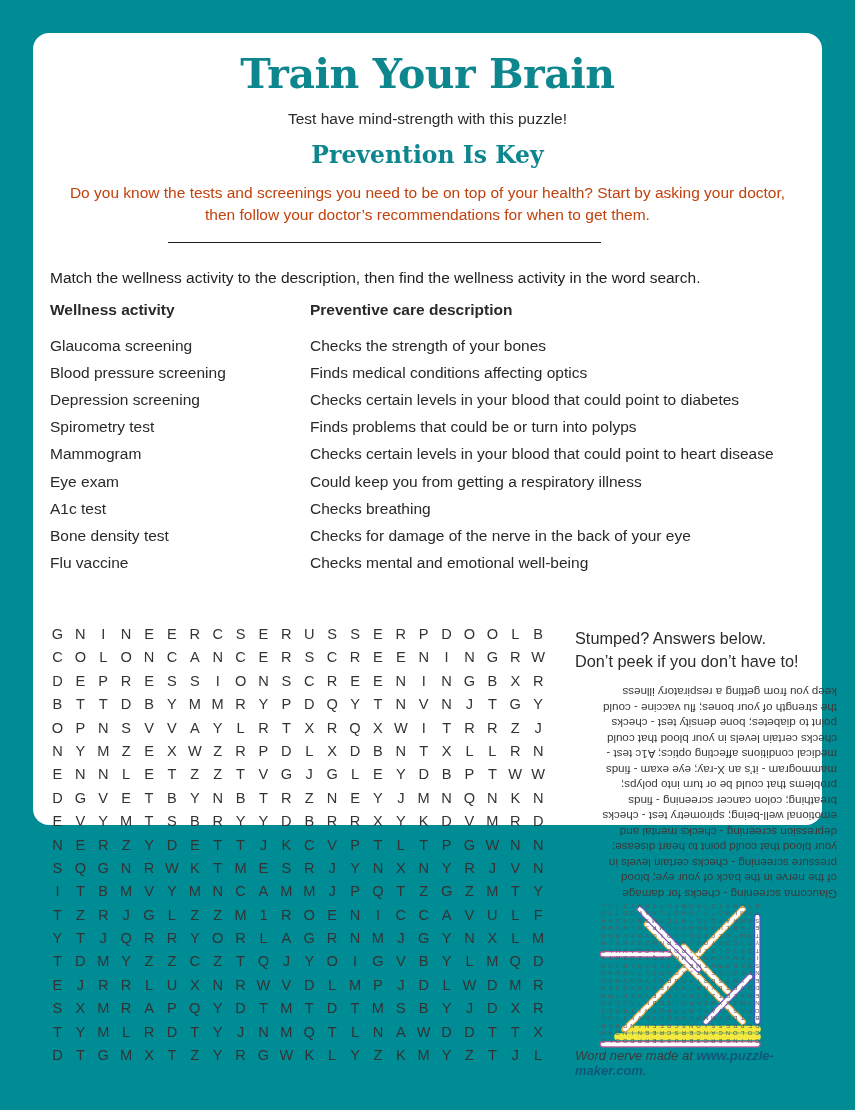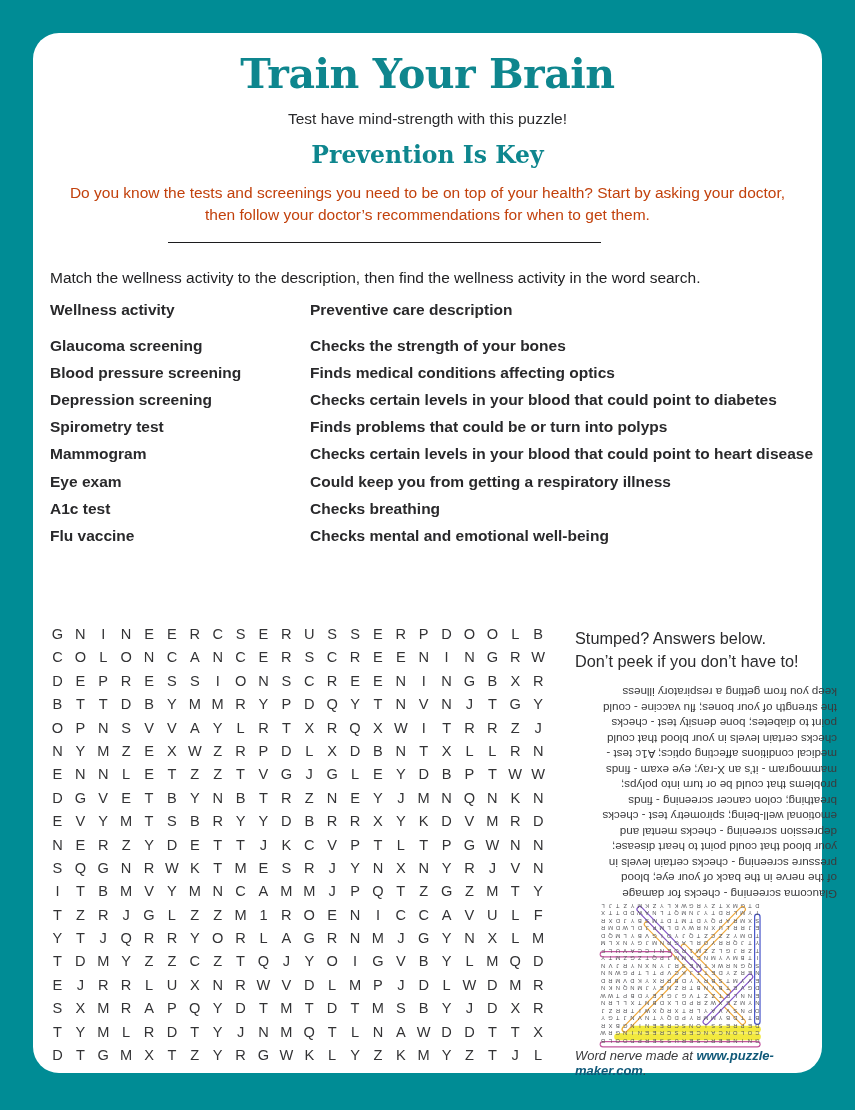--- a/index.html
+++ b/index.html
@@ -5,43 +5,43 @@
   html,body{margin:0;padding:0;}
   body{
     width:855px;height:1110px;position:relative;
     background:#008C95;
     font-family:"Liberation Sans", sans-serif;
     color:#29292b;
     -webkit-font-smoothing:antialiased;
     overflow:hidden;
   }
   .panel{
-    position:absolute;left:33px;top:33px;width:789px;height:1040px;
-    background:#ffffff;border-radius:26px;
+    position:absolute;left:33px;top:33px;width:789px;height:792px;
+    background:#ffffff;border-radius:16px;
   }
   .panel > *{position:absolute;}
   .page-title{
     left:0;width:100%;top:16px;text-align:center;
     font-family:"DejaVu Serif", serif;font-weight:700;
     font-size:41px;line-height:50px;color:#0E868E;letter-spacing:-0.5px;
   }
   .subtitle{left:0;width:100%;top:77px;text-align:center;font-size:15.5px;color:#2b2b2d;}
   .section-title{
     left:0;width:100%;top:108px;text-align:center;
     font-family:"DejaVu Serif", serif;font-weight:700;
     font-size:23.5px;color:#0E868E;
   }
   .intro{
     left:50%;transform:translateX(-50%);top:149px;width:724px;
     text-align:center;font-size:15.5px;line-height:21.5px;color:#c2410c;
   }
   .rule{left:135px;top:209px;width:433px;height:0;border-top:1.6px solid #1c1c1e;}
   .match-line{left:17px;top:236px;font-size:15.5px;color:#222224;}
   .match-table{left:17px;top:268px;width:758px;}
-  .mt-header,.mt-row{display:grid;grid-template-columns:260px 1fr;white-space:nowrap;font-weight:bold;}
+  .mt-header,.mt-row{display:grid;grid-template-columns:260px 1fr;white-space:nowrap;}
   .mt-header{font-weight:700;font-size:15.5px;margin-bottom:13px;}
   .mt-row{font-size:15.5px;height:27.2px;align-items:center;}
   .mt-rows{margin-top:8px;}
   .ws-grid{left:13px;top:589px;}
   .ws-row{height:23.4px;line-height:23.4px;white-space:nowrap;}
   .ws-cell{
     display:inline-block;width:22.9px;text-align:center;
     font-size:14.6px;color:#333335;
   }
   .right-col{left:542px;top:0;width:262px;height:100%;}
@@ -105,20 +105,24 @@
           <div>Mammogram</div>
           <div>Checks certain levels in your blood that could point to heart disease</div>
         </div>
         <div class="mt-row">
           <div>Eye exam</div>
           <div>Could keep you from getting a respiratory illness</div>
         </div>
         <div class="mt-row">
           <div>A1c test</div>
           <div>Checks breathing</div>
+        </div>
+        <div class="mt-row">
+          <div>Bone density test</div>
+          <div>Checks for damage of the nerve in the back of your eye</div>
         </div>
         <div class="mt-row">
           <div>Flu vaccine</div>
           <div>Checks mental and emotional well-being</div>
         </div>
       </div>
   </div>
 
   <div class="ws-grid">
       <div class="ws-row"><span class="ws-cell">G</span><span class="ws-cell">N</span><span class="ws-cell">I</span><span class="ws-cell">N</span><span class="ws-cell">E</span><span class="ws-cell">E</span><span class="ws-cell">R</span><span class="ws-cell">C</span><span class="ws-cell">S</span><span class="ws-cell">E</span><span class="ws-cell">R</span><span class="ws-cell">U</span><span class="ws-cell">S</span><span class="ws-cell">S</span><span class="ws-cell">E</span><span class="ws-cell">R</span><span class="ws-cell">P</span><span class="ws-cell">D</span><span class="ws-cell">O</span><span class="ws-cell">O</span><span class="ws-cell">L</span><span class="ws-cell">B</span></div>

